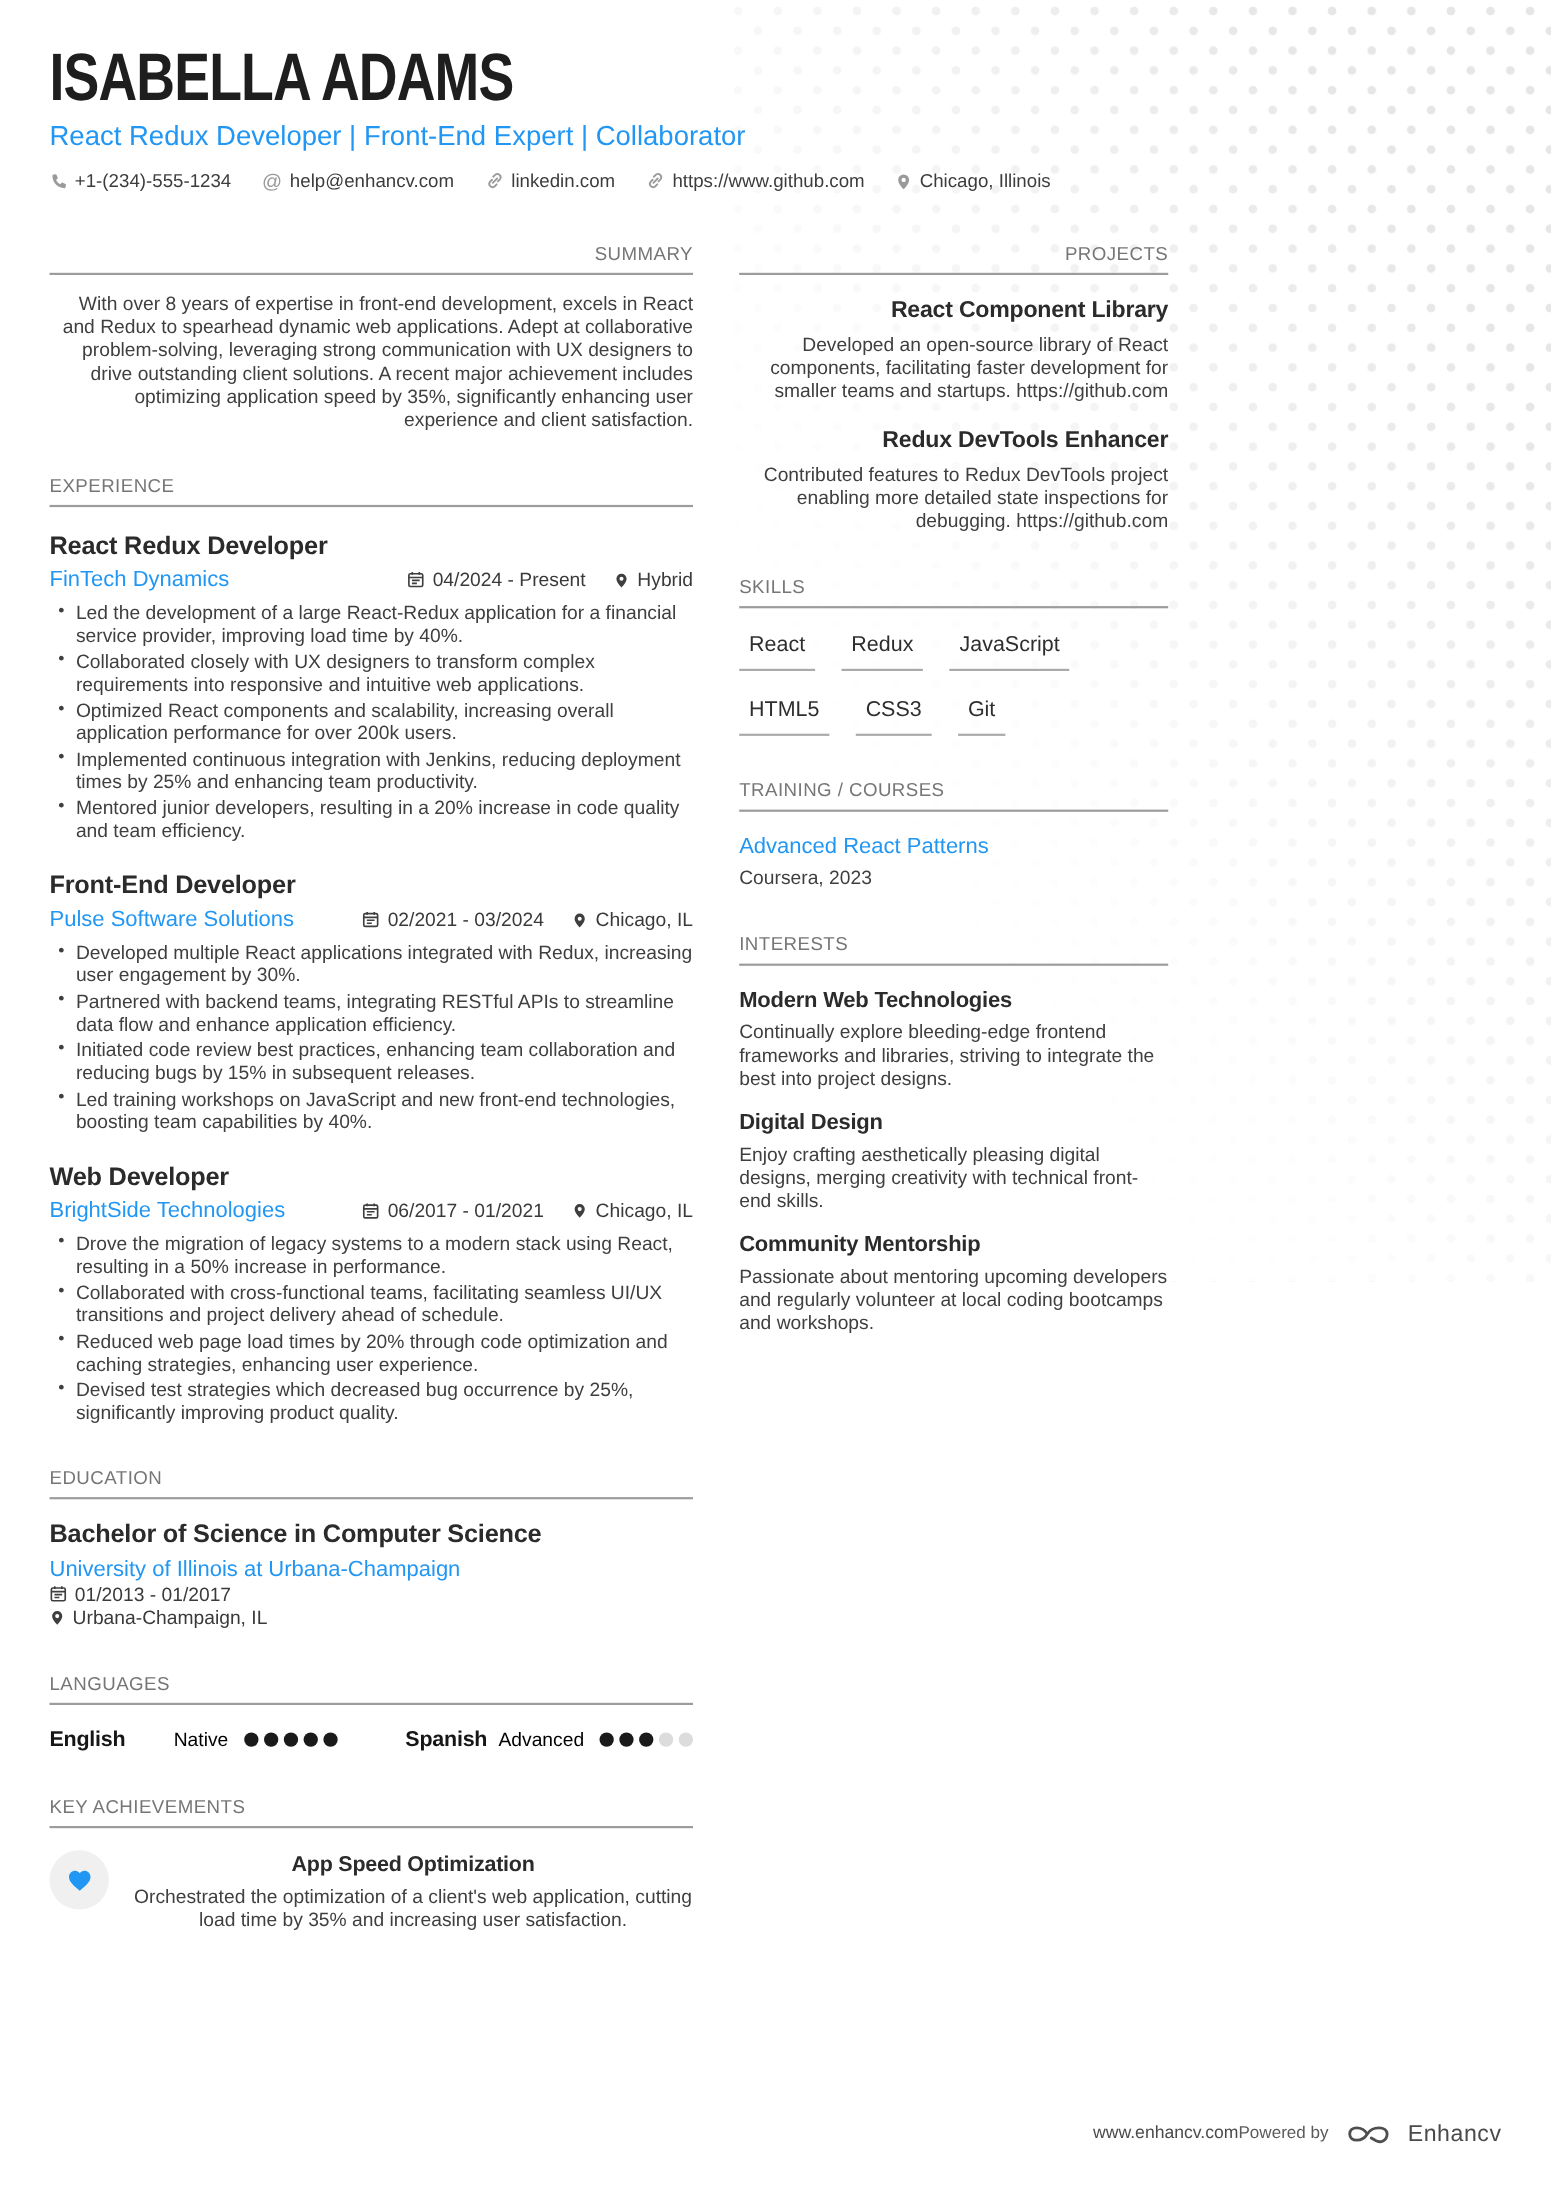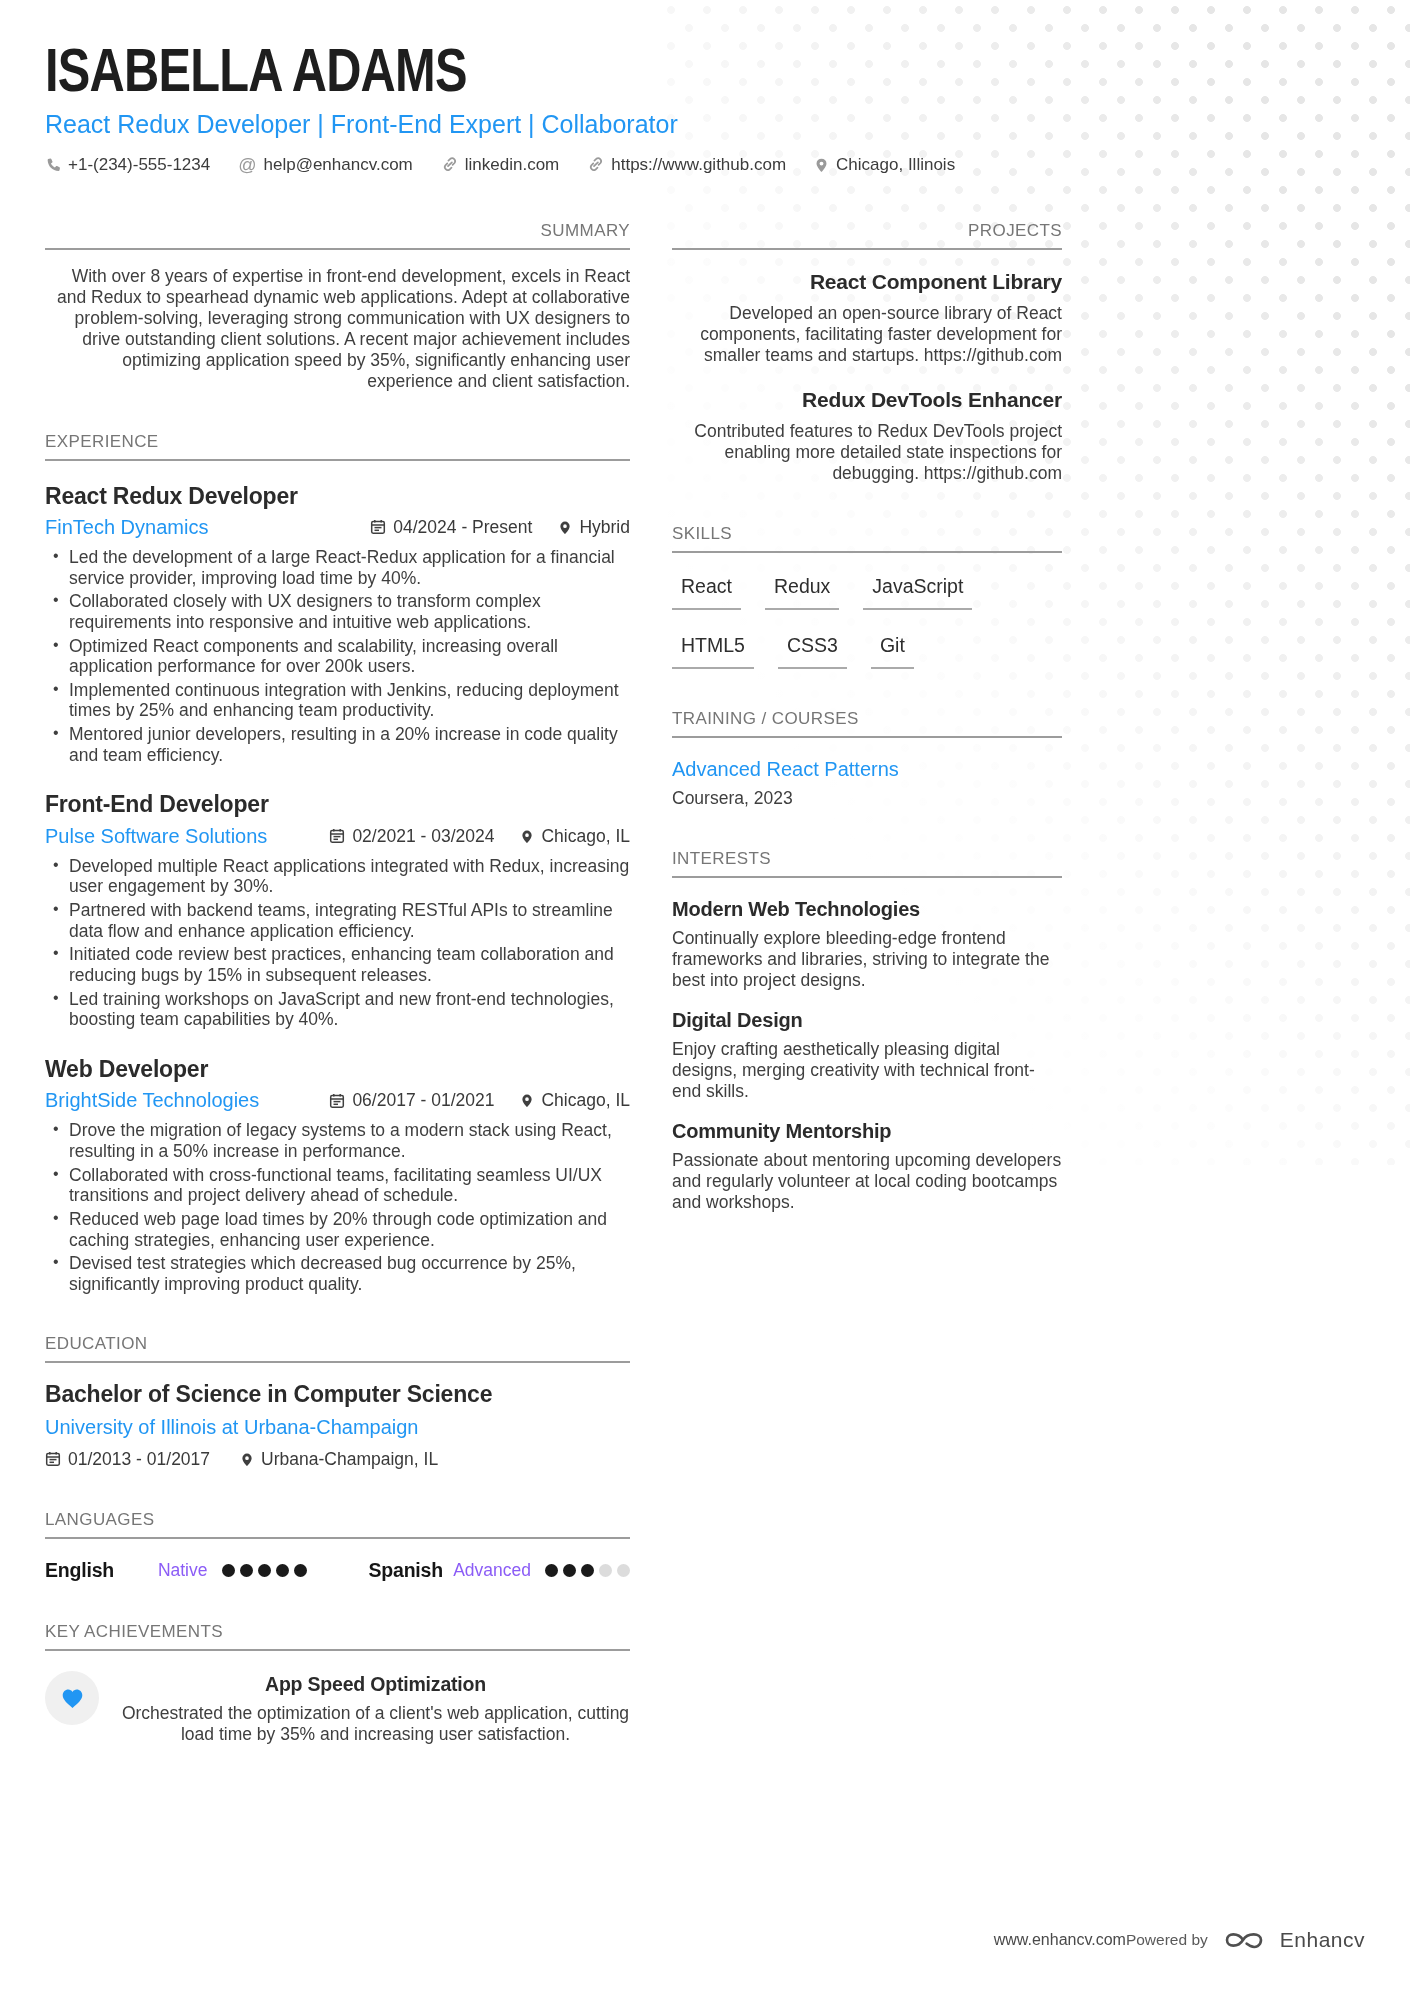--- a/index.html
+++ b/index.html
@@ -57,28 +57,28 @@
   .company{font-size:20px;color:var(--accent,#2196f3);flex:1;}
   .meta-item{display:flex;align-items:center;gap:7px;font-size:17.5px;color:#3a3a3a;margin-left:26px;}
   .meta-item .ico{color:#3f3f3f;display:inline-flex;align-items:center;}
   ul.bullets{margin:8px 0 0 0;padding:0 0 0 24px;list-style:none;}
   ul.bullets li{position:relative;font-size:17.5px;line-height:1.18;color:#3f3f3f;margin-top:3px;}
   ul.bullets li::before{content:"•";position:absolute;left:-16px;top:0;font-size:16px;color:#3f3f3f;}
 
   
   .degree{margin:18px 0 0 0;font-size:23px;font-weight:bold;letter-spacing:-.2px;color:#2b2b2b;line-height:1.15;}
   .school{margin-top:8px;font-size:20px;color:var(--accent,#2196f3);}
-  .edu-meta{display:flex;align-items:center;margin-top:10px;}
+  .edu-meta{display:flex;align-items:flex-start;flex-direction:column;}
   .edu-meta .meta-item{margin-left:0;margin-right:30px;}
 
   
   .lang-row{display:grid;grid-template-columns:1fr 1fr;column-gap:62px;margin-top:20px;}
   .lang{display:flex;align-items:center;}
   .lang-name{font-size:19.5px;font-weight:bold;letter-spacing:-.2px;color:#161616;flex:1;}
-  .lang-level{font-size:17.5px;color:#8b5cf6;margin-right:14px;}
+  .lang-level{font-size:17.5px;color:#000000;margin-right:14px;}
   .dots{display:flex;gap:5px;align-items:center;}
   .dot{width:13px;height:13px;border-radius:50%;background:#dcdcdc;}
   .dot.filled{background:#1a1a1a;}
 
   
   .achv{display:flex;margin-top:20px;text-align:center;}
   .achv-ico{width:54px;height:54px;border-radius:50%;background:#f0f0f0;flex:none;
     display:flex;align-items:center;justify-content:center;color:var(--accent,#2196f3);}
   .achv-body{margin-left:22px;}
   .achv-title{font-size:19.5px;font-weight:bold;letter-spacing:-.2px;color:#2b2b2b;margin-top:2px;}

